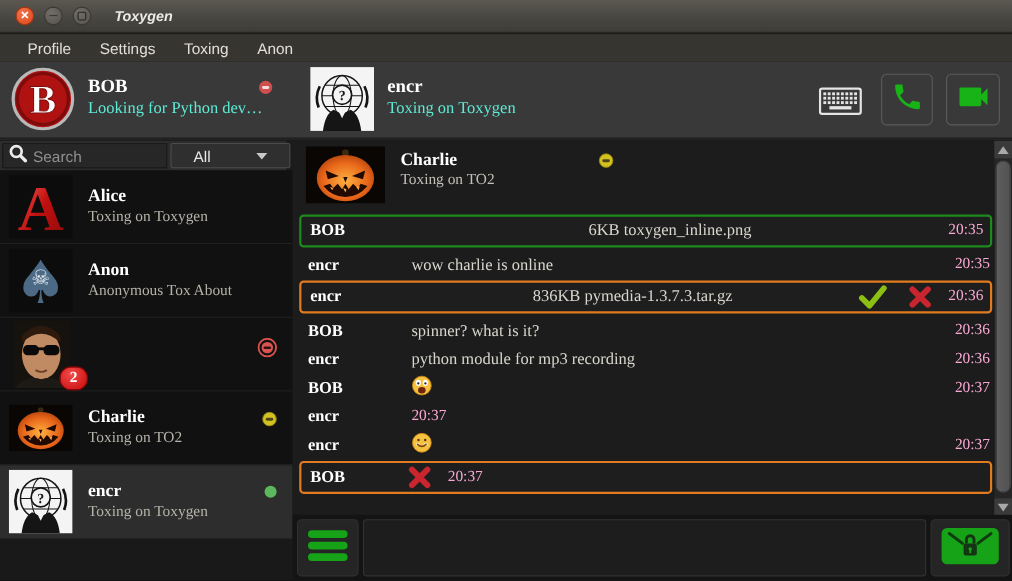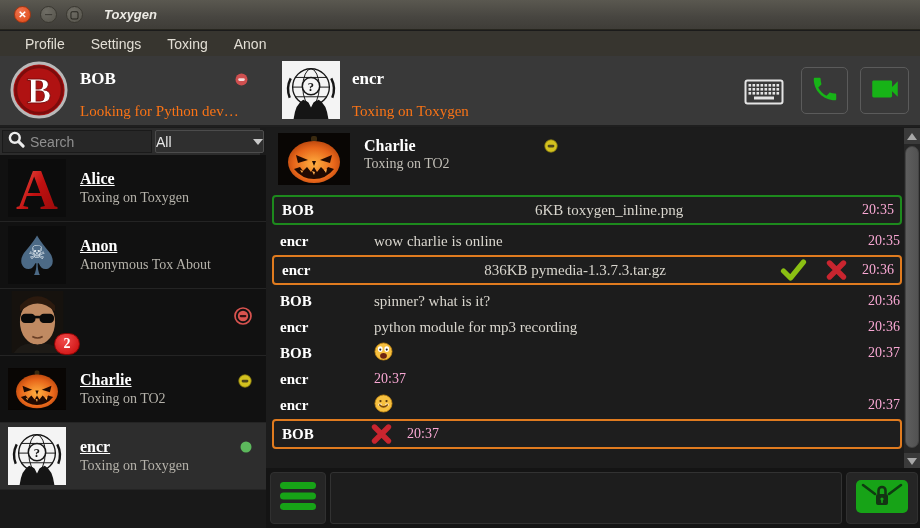--- a/index.html
+++ b/index.html
@@ -32,43 +32,43 @@
   
   .header { position:absolute; left:0; top:56px; width:920px; height:71px;
     background:#393939; border-bottom:2px solid #1f1f1f; }
   .profile-card { position:absolute; top:5px; display:flex; gap:12px; }
   .profile-card .av { width:58px; height:58px; flex:0 0 auto; display:flex;
     align-items:center; justify-content:center; }
   .pc-text { padding-top:8px; }
   .pc-name-row { display:flex; align-items:center; width:168px; }
   .pc-name { font-weight:bold; font-size:17px; color:#fff; }
   .pc-name-row .stic { margin-left:auto; }
-  .pc-status { font-size:15px; color:#f97316; margin-top:14px; }
+  .pc-status { font-size:15px; color:#5eead4; margin-top:2px; }
   .hdr-btn { position:absolute; border:1px solid #5b5b5b; border-radius:5px;
     background:transparent; display:flex; align-items:center; justify-content:center; cursor:pointer; }
   
   .search-row { position:absolute; left:0; top:128px; width:260px; height:27px; background:#2c2c2c; }
   .search-box { position:absolute; left:2px; top:2px; width:150px; height:23px;
     background:#272727; border:1px solid #1a1a1a; display:flex; align-items:center; padding:0 5px; gap:5px; }
   .search-box input { flex:1; min-width:0; background:transparent; border:none; outline:none;
     color:#ddd; font-family:"Liberation Sans",sans-serif; font-size:14px; }
   .search-box input::placeholder { color:#8f8f8f; }
   .filter-select { position:absolute; left:155px; top:2px; width:109px; height:23px;
     background:#2f2f2f; border:1px solid #4c4c4c; border-radius:2px; display:flex; align-items:center;
-    padding:0 0; color:#e6e6e6; font-family:"Liberation Sans",sans-serif; font-size:14px; cursor:pointer; }
+    padding:0 20px; color:#e6e6e6; font-family:"Liberation Sans",sans-serif; font-size:14px; cursor:pointer; }
   .filter-caret { margin-left:auto; width:0; height:0; border-left:5px solid transparent;
     border-right:5px solid transparent; border-top:6px solid #c9c9c9; }
   .contact-list { position:absolute; left:0; top:155px; width:266px; height:373px; background:#191919; }
   .contact { position:relative; height:67px; background:#111111; border-bottom:1px solid #242424;
     display:flex; align-items:center; padding-left:8px; gap:14px; cursor:pointer; }
   .contact.selected { background:#2d2d2d; }
   .contact .av { position:relative; width:58px; height:62px; flex:0 0 auto;
     display:flex; align-items:center; justify-content:center; }
   .c-text { flex:1; }
-  .c-name { font-weight:bold; font-size:16px; color:#fff;text-decoration:underline; }
+  .c-name { font-weight:bold; font-size:16px; color:#fff; }
   .c-status { font-size:14px; color:#b5b2aa; margin-top:2px; }
   .contact .stic { position:absolute; right:14px; top:18px; }
   .badge { position:absolute; right:-14px; bottom:-2px; min-width:26px; height:22px; border-radius:12px;
     background:radial-gradient(circle at 40% 30%,#f24b4b,#c70808); border:1px solid #8f0404;
     color:#fff; font-weight:bold; font-size:14px; display:flex; align-items:center; justify-content:center; }
   
   .chat-bg { position:absolute; left:266px; top:128px; width:654px; height:400px; background:#1c1c1c; }
   .chat-log { position:absolute; left:270px; top:128px; width:634px; height:340px; overflow:hidden; }
   .contact-card { display:flex; gap:14px; padding:5px 0 4px 8px; height:62px; }
   .contact-card .av { width:72px; height:52px; display:flex; align-items:center; justify-content:center; }

